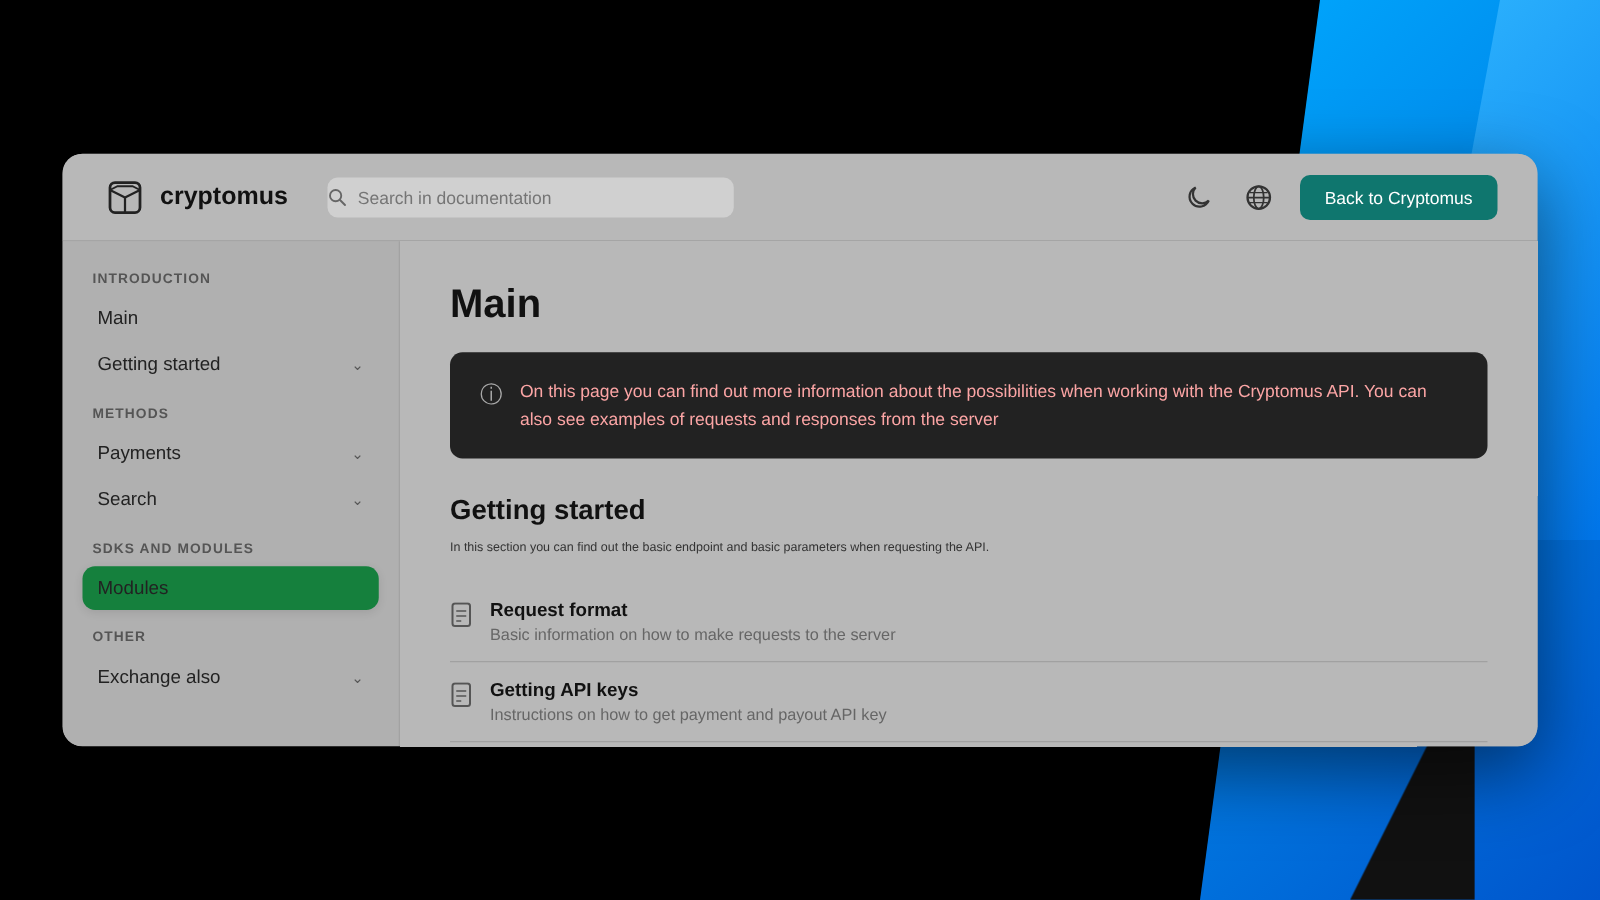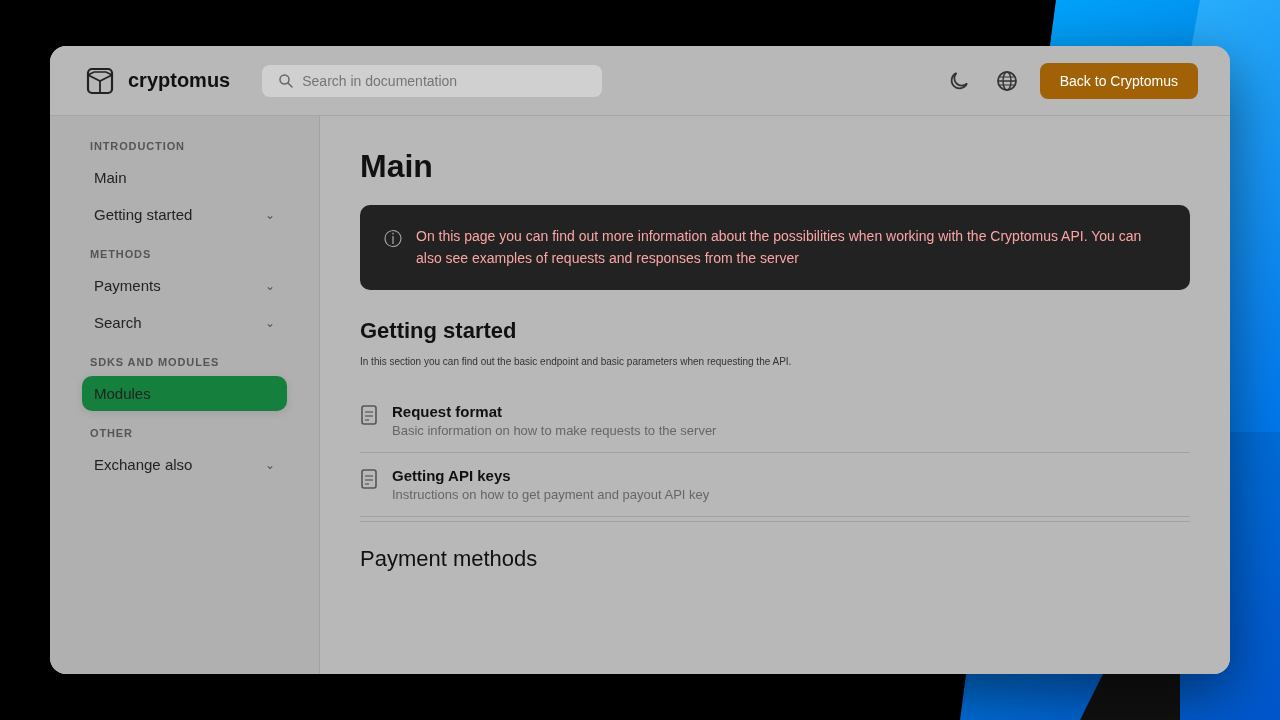--- a/index.html
+++ b/index.html
@@ -37,21 +37,21 @@
       clip-path: polygon(50% 100%, 100% 0%, 100% 100%);
       z-index: 0;
     }
 
     .window {
       position: relative;
       z-index: 1;
       background: #b0b0b0;
       border-radius: 16px;
       width: 1180px;
-      height: 628px;
+      height: 474px;
       display: flex;
       flex-direction: column;
       overflow: hidden;
       box-shadow: 0 20px 60px rgba(0,0,0,0.5);
     }
 
     
     .header {
       background: #b8b8b8;
       display: flex;
@@ -80,21 +80,21 @@
       color: #111;
     }
 
     .search-bar {
       flex: 1;
       max-width: 340px;
       display: flex;
       align-items: center;
       background: #d0d0d0;
       border-radius: 8px;
-      padding: 8px 16px;
+      padding: 8px 0;
       gap: 8px;
     }
     .search-bar input {
       background: none;
       border: none;
       outline: none;
       font-size: 14px;
       color: #555;
       width: 100%;
     }
@@ -115,42 +115,42 @@
       border: none;
       cursor: pointer;
       color: #333;
       font-size: 20px;
       padding: 4px;
       display: flex;
       align-items: center;
     }
 
     .back-btn {
-      background: #a16207;
+      background: #0f766e;
       color: #fff;
       border: none;
       border-radius: 8px;
       padding: 10px 20px;
       font-size: 14px;
       font-weight: 500;
       cursor: pointer;
     }
 
     
     .body {
       display: flex;
       flex: 1;
       overflow: hidden;
     }
 
     
     .sidebar {
       width: 270px;
       background: #b0b0b0;
-      padding: 24px 32px;
+      padding: 24px 16px;
       overflow-y: auto;
       flex-shrink: 0;
       border-right: 1px solid rgba(0,0,0,0.08);
     }
 
     .sidebar-section-label {
       font-size: 11px;
       font-weight: 700;
       color: #555;
       text-transform: uppercase;

